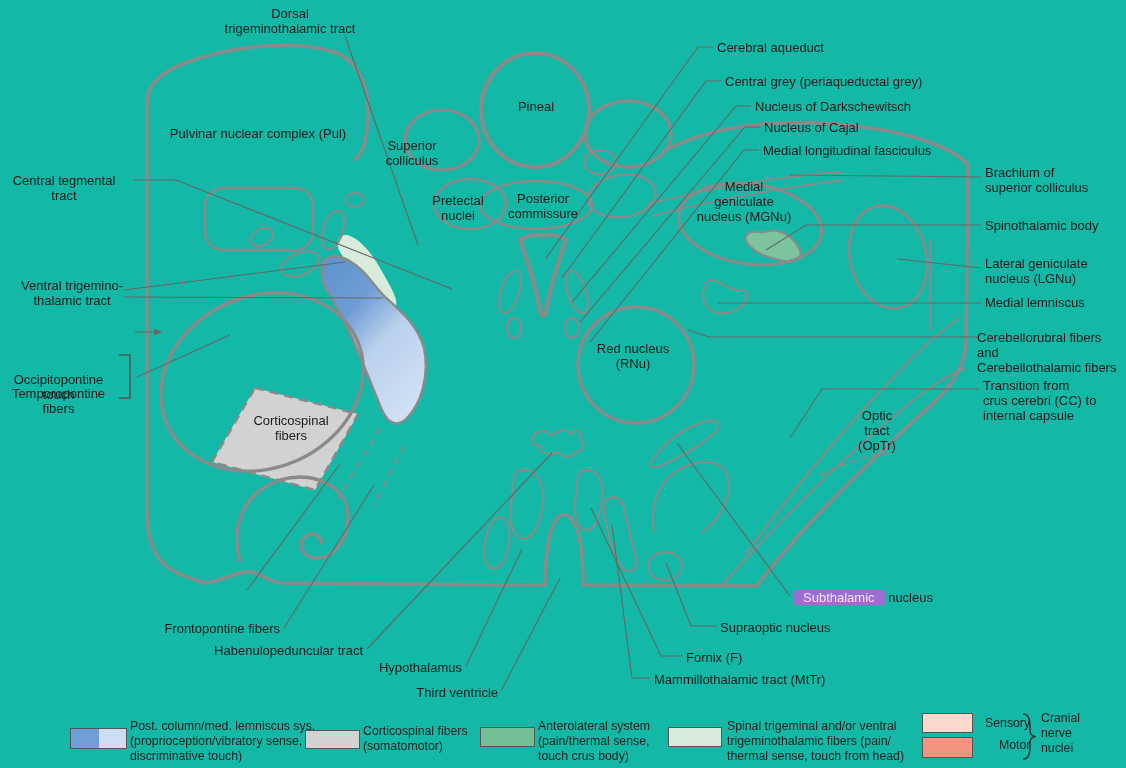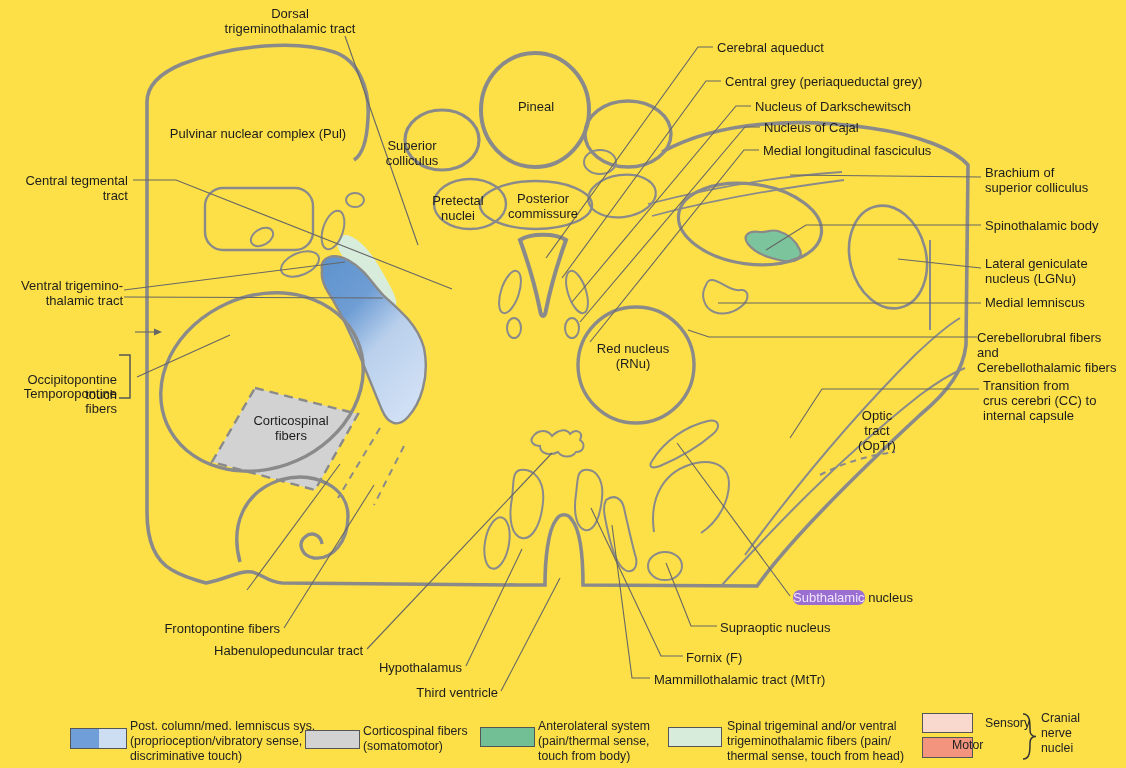--- a/index.html
+++ b/index.html
@@ -1,30 +1,30 @@
 <!DOCTYPE html>
 <html><head>
 <meta charset="utf-8">
 <style>
   html,body{margin:0;padding:0;background:#fff;}
-  .stage{position:relative;width:1126px;height:768px;background:#fde047;overflow:hidden;
+  .stage{position:relative;width:1126px;height:768px;background:#14b8a6;overflow:hidden;
          font-family:"Liberation Sans",sans-serif;color:#1c1c1c;}
   .stage svg{position:absolute;left:0;top:0;}
   .lbl{position:absolute;font-size:13px;line-height:15px;white-space:pre-line;color:#1c1c1c;}
   .lbl.c{transform:translateX(-50%);text-align:center;}
-  .lbl.r{text-align:right;}
+  .lbl.r{text-align:center;}
   .leg-text{position:absolute;font-size:12.3px;line-height:15px;white-space:pre-line;color:#222;}
   .swatch{position:absolute;border:1.5px solid #555;box-sizing:border-box;}
   .sw-blue{background:linear-gradient(to right,#6f9ed8 0 50%,#cdddf2 50% 100%);}
   .sw-grey{background:#d2d2d2;}
   .sw-green{background:#72bf96;}
   .sw-lgreen{background:#d8ecdc;}
   .sw-pink{background:#f9d8ce;}
   .sw-salmon{background:#f2947e;}
-  .hl-purple{background:#9b6fd2;color:#efe6fb;padding:0 0;border-radius:7px;}
+  .hl-purple{background:#9b6fd2;color:#efe6fb;padding:0 10px;}
 </style>
 </head>
 <body>
 
 <div class="stage">
 
 <svg width="1126" height="768" viewBox="0 0 1126 768">
   <defs>
     <linearGradient id="bluegrad" x1="0" y1="0" x2="0.65" y2="1">
       <stop offset="0" stop-color="#5e92cc"></stop>
@@ -121,20 +121,23 @@
   <div class="lbl c" style="left:290px;top:6px">Dorsal
 trigeminothalamic tract</div>
   <div class="lbl c" style="left:258px;top:126px">Pulvinar nuclear complex (Pul)</div>
   <div class="lbl c" style="left:412px;top:138px">Superior
 colliculus</div>
   <div class="lbl c" style="left:536px;top:99px">Pineal</div>
   <div class="lbl c" style="left:458px;top:193px">Pretectal
 nuclei</div>
   <div class="lbl c" style="left:543px;top:191px">Posterior
 commissure</div>
+  <div class="lbl c" style="left:744px;top:179px">Medial
+geniculate
+nucleus (MGNu)</div>
   <div class="lbl c" style="left:633px;top:341px">Red nucleus
 (RNu)</div>
   <div class="lbl c" style="left:291px;top:413px">Corticospinal
 fibers</div>
   <div class="lbl c" style="left:877px;top:408px">Optic
 tract
 (OpTr)</div>
 
   <div class="lbl r" style="right:998px;top:173px">Central tegmental tract</div>
   <div class="lbl r" style="right:1003px;top:278px">Ventral trigemino-
@@ -174,28 +177,28 @@
 (proprioception/vibratory sense,
 discriminative touch)</div>
 
   <div class="swatch sw-grey" style="left:305px;top:730px;width:55px;height:19px"></div>
   <div class="leg-text" style="left:363px;top:724px">Corticospinal fibers
 (somatomotor)</div>
 
   <div class="swatch sw-green" style="left:480px;top:727px;width:55px;height:20px"></div>
   <div class="leg-text" style="left:538px;top:719px">Anterolateral system
 (pain/thermal sense,
-touch from body)</div>
+touch crus body)</div>
 
   <div class="swatch sw-lgreen" style="left:668px;top:727px;width:54px;height:20px"></div>
   <div class="leg-text" style="left:727px;top:719px">Spinal trigeminal and/or ventral
 trigeminothalamic fibers (pain/
 thermal sense, touch from head)</div>
 
   <div class="swatch sw-pink" style="left:922px;top:713px;width:51px;height:20px"></div>
   <div class="swatch sw-salmon" style="left:922px;top:737px;width:51px;height:21px"></div>
   <div class="leg-text" style="left:985px;top:716px">Sensory</div>
-  <div class="leg-text" style="left:952px;top:738px">Motor</div>
+  <div class="leg-text" style="left:999px;top:738px">Motor</div>
   <div class="leg-text" style="left:1041px;top:711px">Cranial
 nerve
 nuclei</div>
 
 </div>
 
 </body></html>

